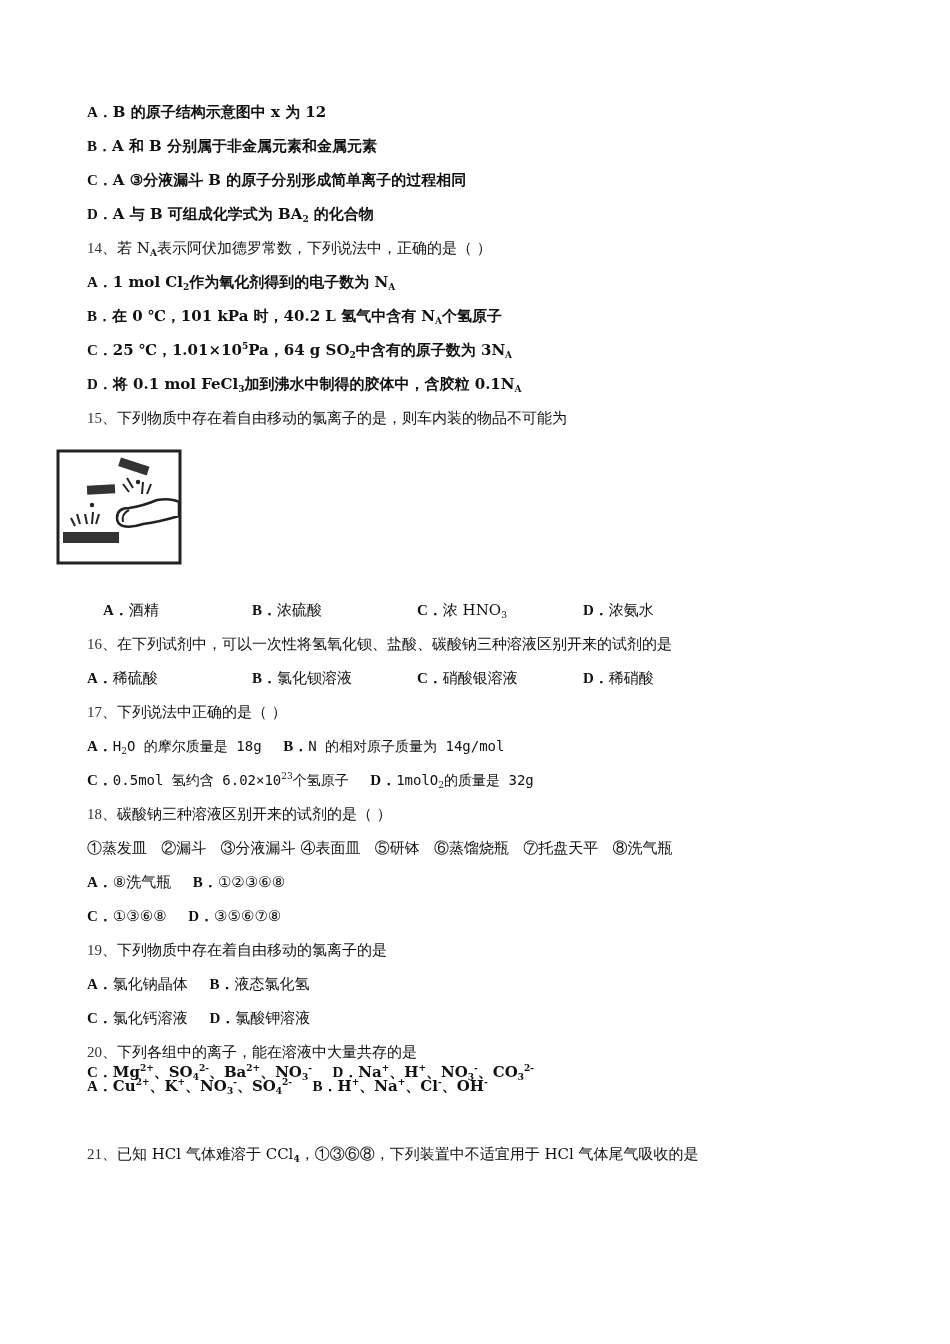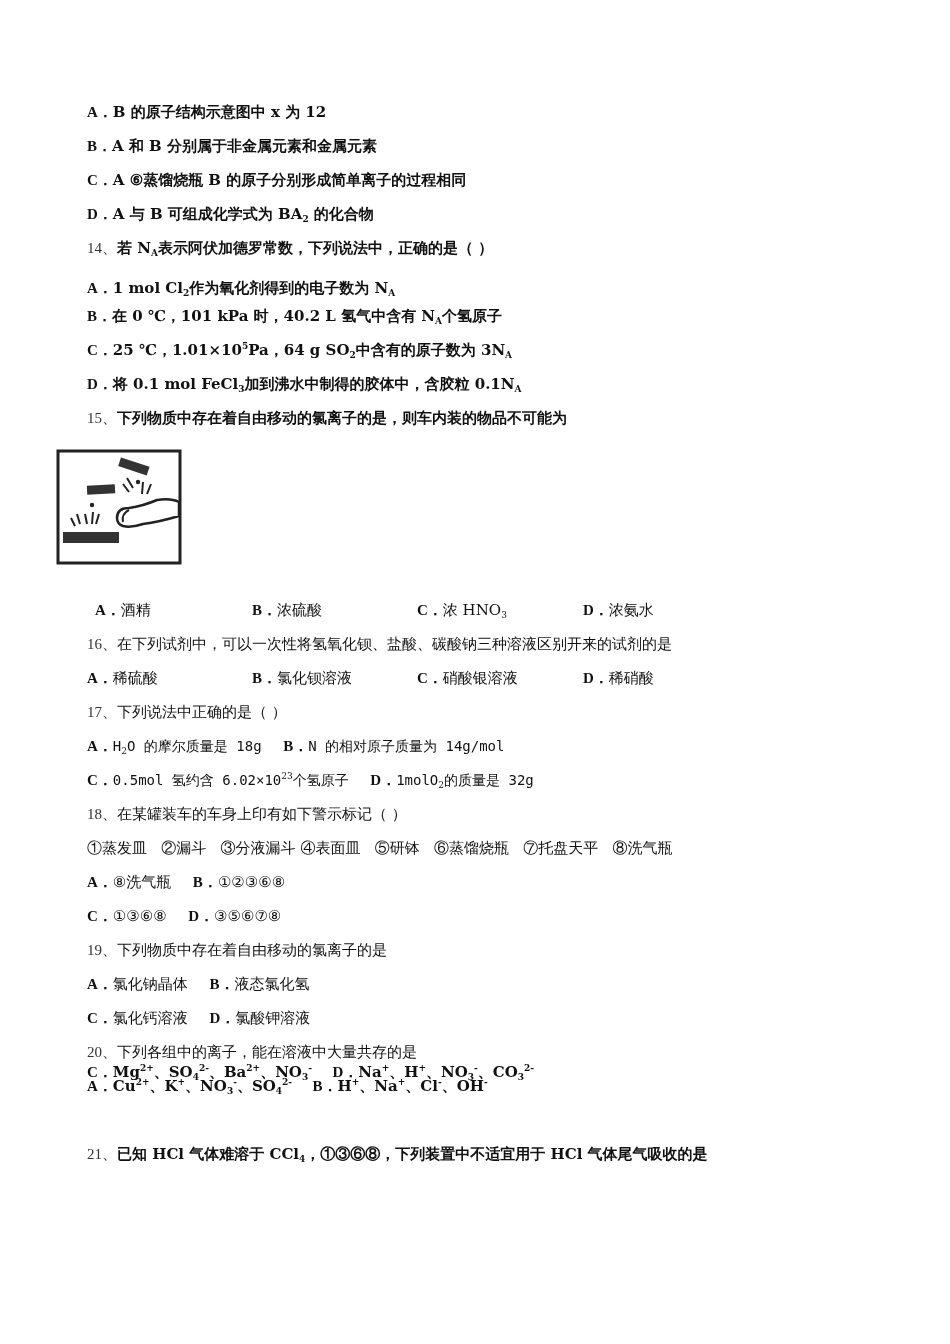--- a/index.html
+++ b/index.html
@@ -7,50 +7,50 @@
       width: 950px; height: 1344px; position: relative; overflow: hidden;
       font-family: "DejaVu Serif", "Liberation Serif", serif;
       color: #111;
     }
     .line {
       position: absolute; left: 47px; height: 24px; line-height: 24px;
       font-size: 15px; white-space: nowrap; margin-left: 40px;
     }
     .b { font-weight: bold; }
     .qnum { font-family: "Liberation Serif", serif; color: #333; font-weight: normal; }
-    .qtext { font-weight: bold; }
+    .qtext { font-weight: normal; }
     .mono { font-family: "DejaVu Sans Mono", "Liberation Mono", monospace; font-size: 14px; }
     sub { font-size: 9px; vertical-align: -3px; line-height: 0; }
     sup { font-size: 9px; vertical-align: 6px; line-height: 0; }
     .col { position: absolute; top: 0; }
     .opt-label { font-weight: bold; font-family: "Liberation Serif", serif; }
     .hazard {
       position: absolute; left: 55px; top: 448px; width: 128px; height: 118px;
     }
   </style>
 </head>
 <body>
 
 <div class="line b" style="top:100px">
   <span class="opt-label">A．</span><span>B 的原子结构示意图中 x 为 12</span>
 </div>
 <div class="line b" style="top:134px">
   <span class="opt-label">B．</span><span>A 和 B 分别属于非金属元素和金属元素</span>
 </div>
 <div class="line b" style="top:168px">
-  <span class="opt-label">C．</span><span>A ⑥蒸馏烧瓶 B 的原子分别形成简单离子的过程相同</span>
+  <span class="opt-label">C．</span><span>A ③分液漏斗 B 的原子分别形成简单离子的过程相同</span>
 </div>
 <div class="line b" style="top:202px">
   <span class="opt-label">D．</span><span>A 与 B 可组成化学式为 BA</span><sub>2</sub><span> 的化合物</span>
 </div>
 
 <div class="line" style="top:236px">
   <span class="qnum">14、</span><span class="qtext">若 N</span><sub class="b">A</sub><span class="qtext">表示阿伏加德罗常数，下列说法中，正确的是（    ）</span>
 </div>
-<div class="line b" style="top:276px">
+<div class="line b" style="top:270px">
   <span class="opt-label">A．</span><span>1 mol Cl</span><sub>2</sub><span>作为氧化剂得到的电子数为 N</span><sub>A</sub>
 </div>
 <div class="line b" style="top:304px">
   <span class="opt-label">B．</span><span>在 0 ℃，101 kPa 时，40.2 L 氢气中含有 N</span><sub>A</sub><span>个氢原子</span>
 </div>
 <div class="line b" style="top:338px">
   <span class="opt-label">C．</span><span>25 ℃，1.01×10</span><sup>5</sup><span>Pa，64 g SO</span><sub>2</sub><span>中含有的原子数为 3N</span><sub>A</sub>
 </div>
 <div class="line b" style="top:372px">
   <span class="opt-label">D．</span><span>将 0.1 mol FeCl</span><sub>3</sub><span>加到沸水中制得的胶体中，含胶粒 0.1N</span><sub>A</sub>
@@ -76,21 +76,21 @@
     <path d="M68 36 l6 8 M72 30 l6 10 M88 34 l-1 12 M96 36 l-4 10" stroke="#222" stroke-width="2" fill="none"></path>
 
     <path d="M62 70 q0 -10 12 -10 q14 -2 28 -8 q14 -2 22 2 l0 14 q-20 6 -36 8 q-12 4 -20 2 q-6 -2 -6 -8z" fill="#fff" stroke="#222" stroke-width="2.5"></path>
     <path d="M74 62 q-8 4 -6 12" stroke="#222" stroke-width="2" fill="none"></path>
 
     <rect x="8" y="84" width="56" height="11" fill="#333"></rect>
   </svg>
 </div>
 
 <div class="line" style="top:598px; left:47px; width:700px;">
-  <span class="col" style="left:8px"><span class="opt-label">A．</span><span>酒精</span></span>
+  <span class="col" style="left:16px"><span class="opt-label">A．</span><span>酒精</span></span>
   <span class="col" style="left:165px"><span class="opt-label">B．</span><span>浓硫酸</span></span>
   <span class="col" style="left:330px"><span class="opt-label">C．</span><span>浓 HNO</span><sub>3</sub></span>
   <span class="col" style="left:496px"><span class="opt-label">D．</span><span>浓氨水</span></span>
 </div>
 
 <div class="line" style="top:632px">
   <span class="qnum">16、</span><span>在下列试剂中，可以一次性将氢氧化钡、盐酸、碳酸钠三种溶液区别开来的试剂的是</span>
 </div>
 <div class="line" style="top:666px; width:700px;">
   <span class="col" style="left:0"><span class="opt-label">A．</span><span>稀硫酸</span></span>
@@ -107,21 +107,21 @@
   <span style="display:inline-block;width:12px"></span>
   <span class="opt-label">B．</span><span class="mono">N 的相对原子质量为 14g/mol</span>
 </div>
 <div class="line" style="top:768px">
   <span class="opt-label">C．</span><span class="mono">0.5mol 氢约含 6.02×10</span><sup>23</sup><span class="mono">个氢原子</span>
   <span style="display:inline-block;width:12px"></span>
   <span class="opt-label">D．</span><span class="mono">1molO</span><sub>2</sub><span class="mono">的质量是 32g</span>
 </div>
 
 <div class="line" style="top:802px">
-  <span class="qnum">18、</span><span>在某罐装车的车身上印有如下警示标记（      ）</span>
+  <span class="qnum">18、</span><span>碳酸钠三种溶液区别开来的试剂的是（      ）</span>
 </div>
 <div class="line" style="top:836px; white-space:pre;">①蒸发皿   ②漏斗   ③分液漏斗 ④表面皿   ⑤研钵   ⑥蒸馏烧瓶   ⑦托盘天平   ⑧洗气瓶</div>
 <div class="line" style="top:870px">
   <span class="opt-label">A．</span><span>⑧洗气瓶</span>
   <span style="display:inline-block;width:12px"></span>
   <span class="opt-label">B．</span><span>①②③⑥⑧</span>
 </div>
 <div class="line" style="top:904px">
   <span class="opt-label">C．</span><span>①③⑥⑧</span>
   <span style="display:inline-block;width:12px"></span>

